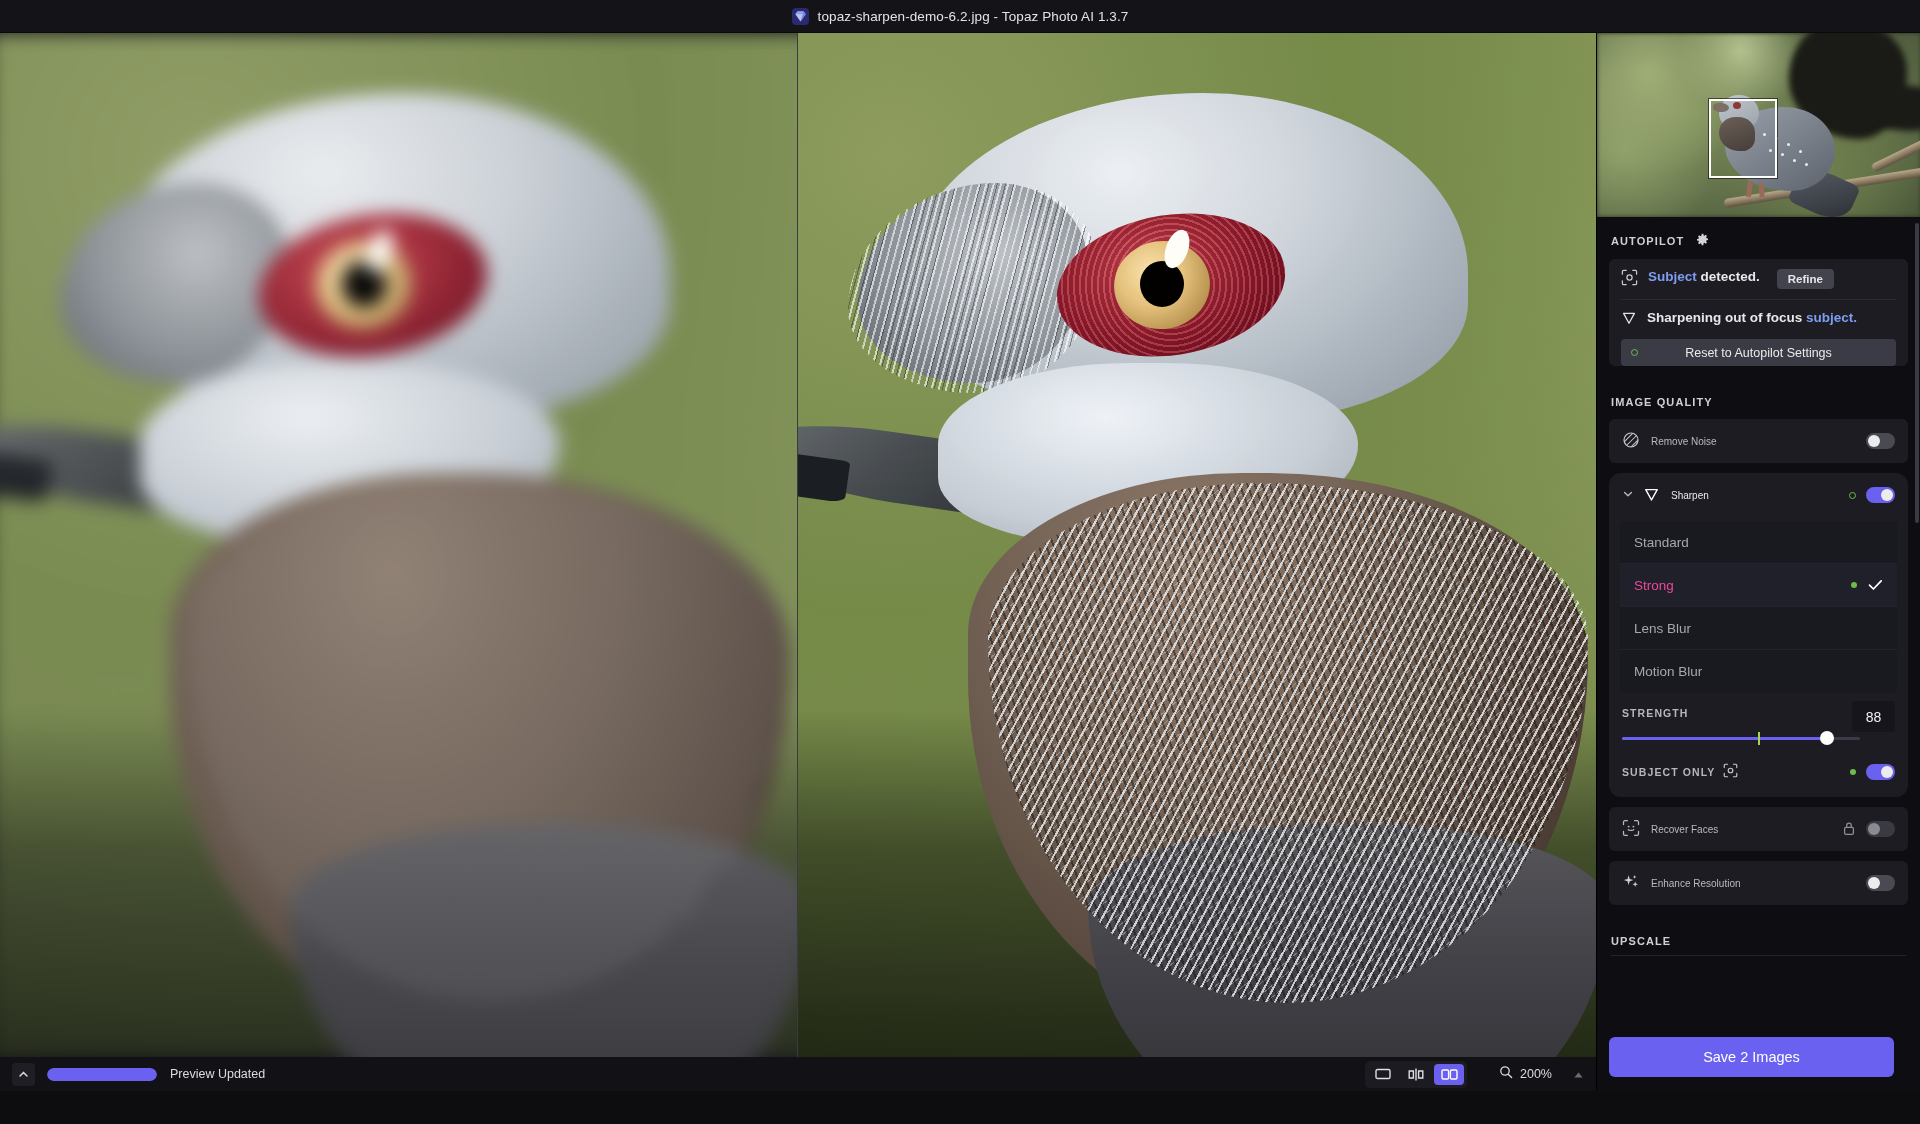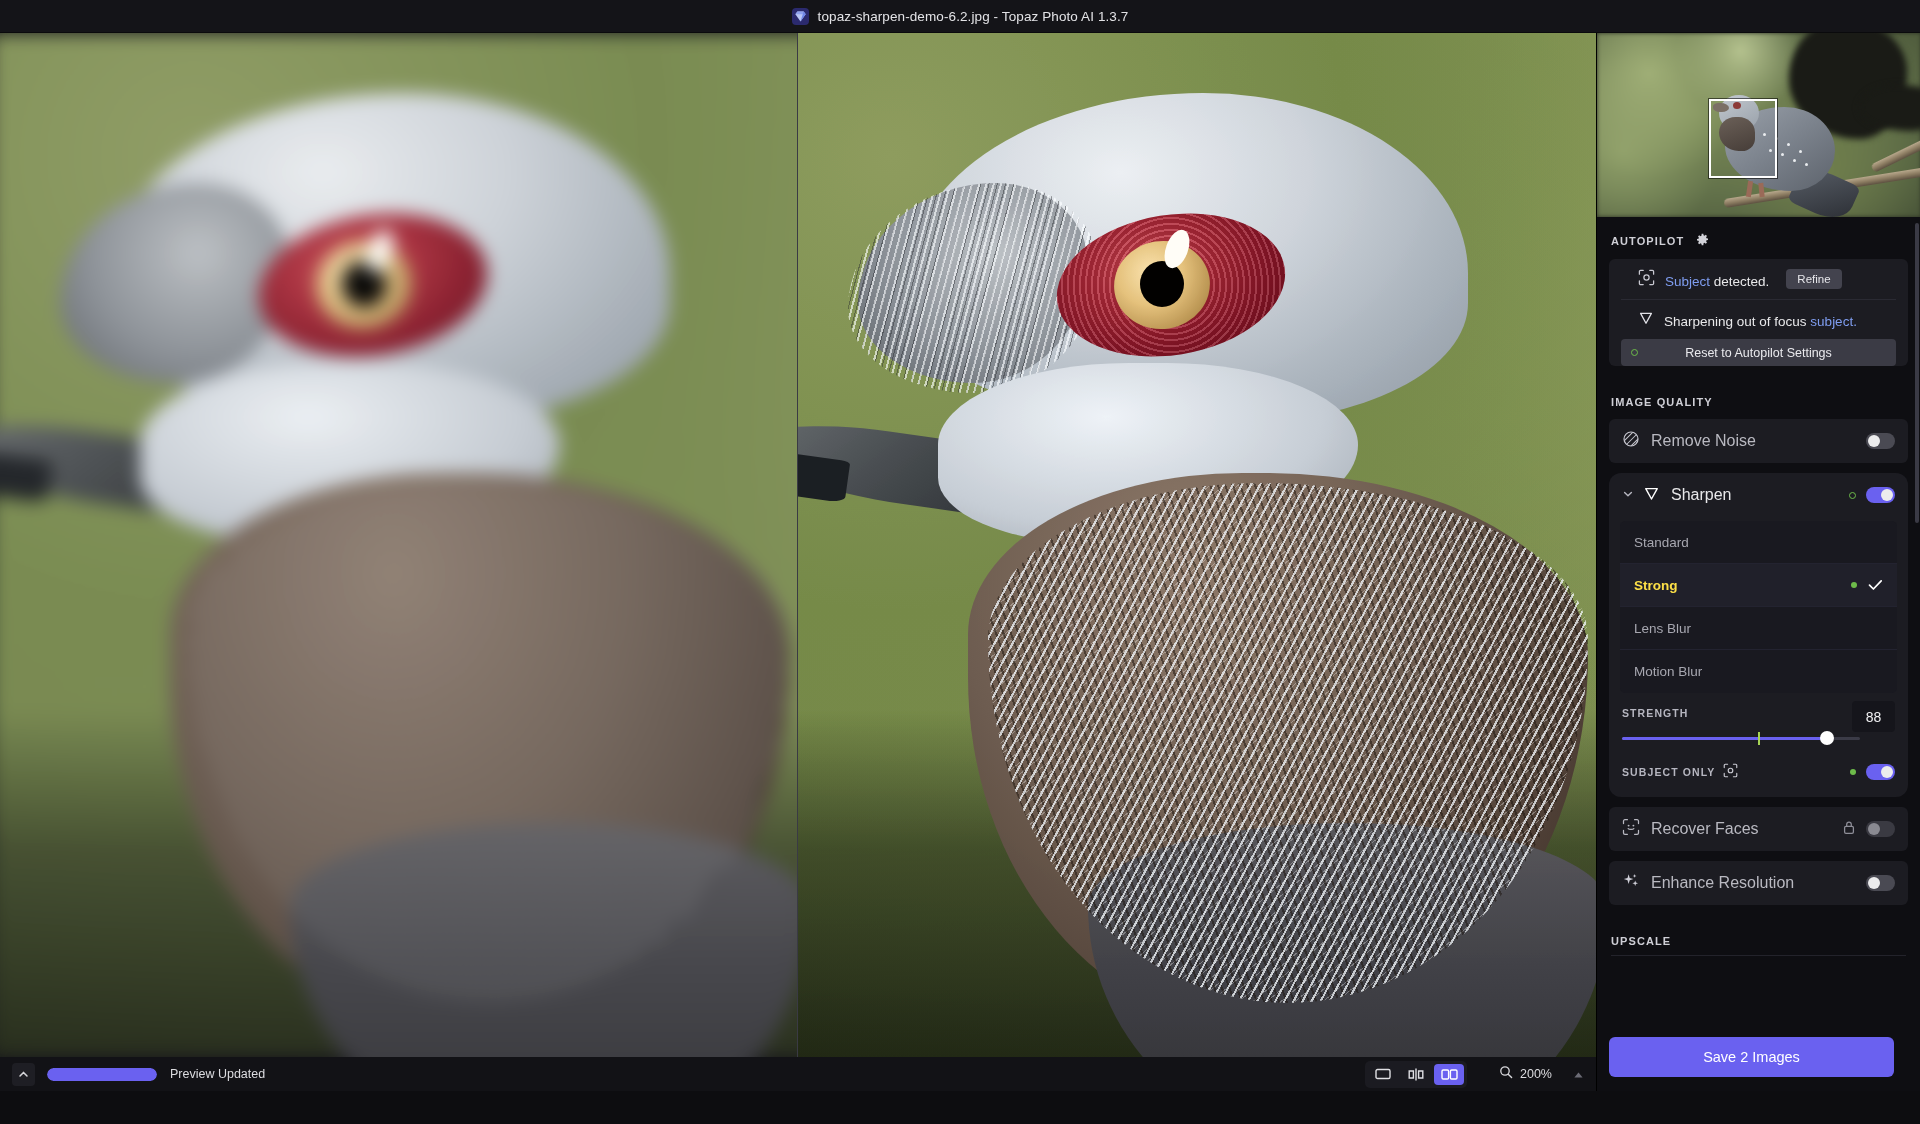--- a/index.html
+++ b/index.html
@@ -208,22 +208,22 @@
     color: #cfcfd6; text-transform: uppercase;
     display: flex; align-items: center; gap: 12px;
   }
   #autopilot-header { padding: 16px 2px 11px 2px; }
 
   .card {
     background: #1c1c22; border-radius: 6px;
     margin-bottom: 10px;
   }
   .ap-row {
-    display: flex; align-items: flex-end; gap: 10px;
-    padding: 10px 29px; font-size: 13.5px;
+    display: flex; align-items: flex-start; gap: 10px;
+    padding: 10px 12px; font-size: 13.5px; font-weight: bold;
   }
   .ap-divider { height: 1px; background: #2a2a33; margin: 0 12px; }
   .link-blue { color: #7f9df0; }
   .refine-btn {
     margin-left: 7px;
     background: #43434e; color: #e6e6ea;
     border-radius: 4px; font-size: 11.5px;
     padding: 4px 11px; cursor: pointer;
   }
   .reset-btn {
@@ -234,21 +234,21 @@
     position: relative; justify-content: center;
   }
   .reset-btn .dot-hollow { position: absolute; left: 10px; }
 
   #image-quality-header { padding: 18px 2px 11px 2px; }
   #upscale-header { padding: 20px 2px 8px 2px; }
 
   .filter-row {
     display: flex; align-items: center;
     height: 44px; padding: 0 13px;
-    font-size: 16px;
+    font-size: 10px;
     cursor: pointer;
   }
   .filter-row .fname { margin-left: 11px; }
   .filter-row.dim .fname { color: #b9b9c1; }
   .filter-right { margin-left: auto; display: flex; align-items: center; gap: 10px; }
 
   .toggle {
     width: 29px; height: 16px; border-radius: 9px;
     background: #4a4a53; position: relative; cursor: pointer; flex: none;
   }
@@ -270,21 +270,21 @@
 
   
   #sharpen-card { background: #1c1c22; border-radius: 12px; margin-bottom: 10px; padding-bottom: 4px; }
   .model-list { margin: 4px 11px 0 11px; background: #191920; border-radius: 5px; overflow: hidden; }
   .model-item {
     height: 43px; display: flex; align-items: center;
     padding: 0 14px; font-size: 13.5px; color: #a7a7b0;
     border-bottom: 1px solid #232330; cursor: pointer;
   }
   .model-item:last-child { border-bottom: none; }
-  .model-item.selected { color: #fde047; font-weight: bold; background: #20202a; }
+  .model-item.selected { color: #ec4899; font-weight: normal; background: #20202a; }
   .model-item .mright { margin-left: auto; display: flex; align-items: center; gap: 11px; }
   .check { color: #ffffff; font-size: 15px; line-height: 1; }
 
   .slider-block { padding: 14px 13px 6px 13px; position: relative; }
   .slider-head {
     display: flex; align-items: center;
     font-size: 10.5px; font-weight: bold; letter-spacing: 1.1px; color: #b6b6c0;
   }
   .slider-head .sright { margin-left: auto; display: flex; align-items: center; gap: 0; }
   .value-box {

